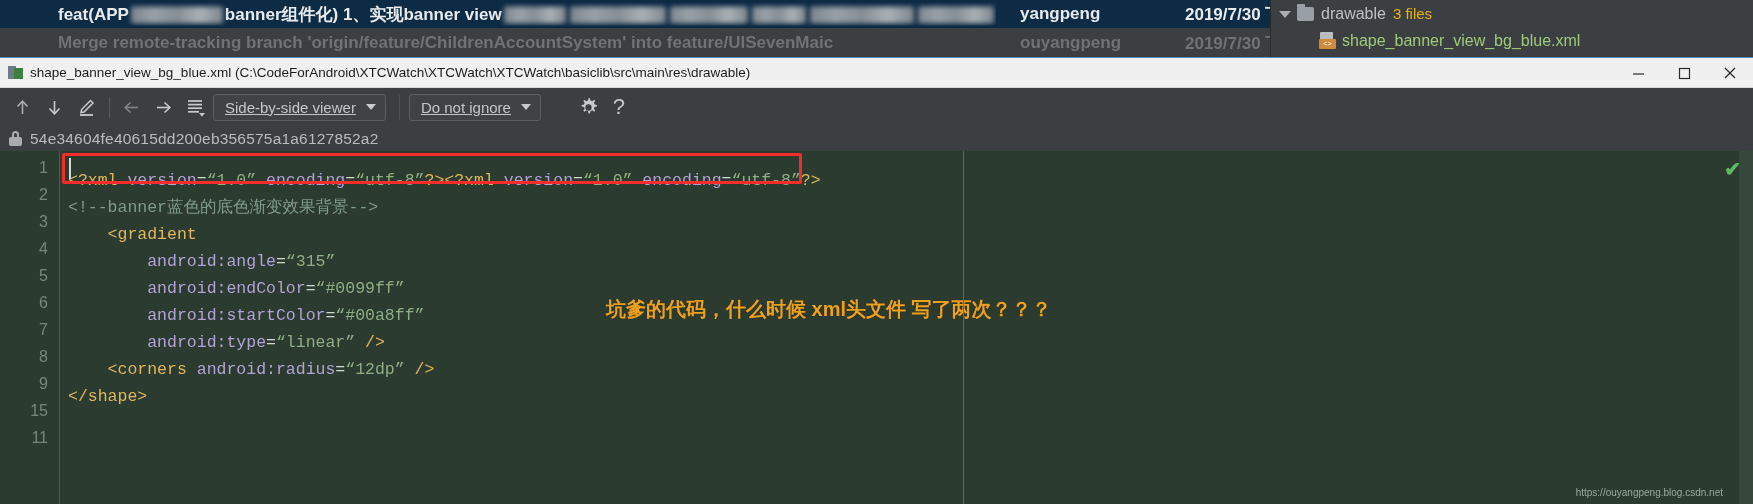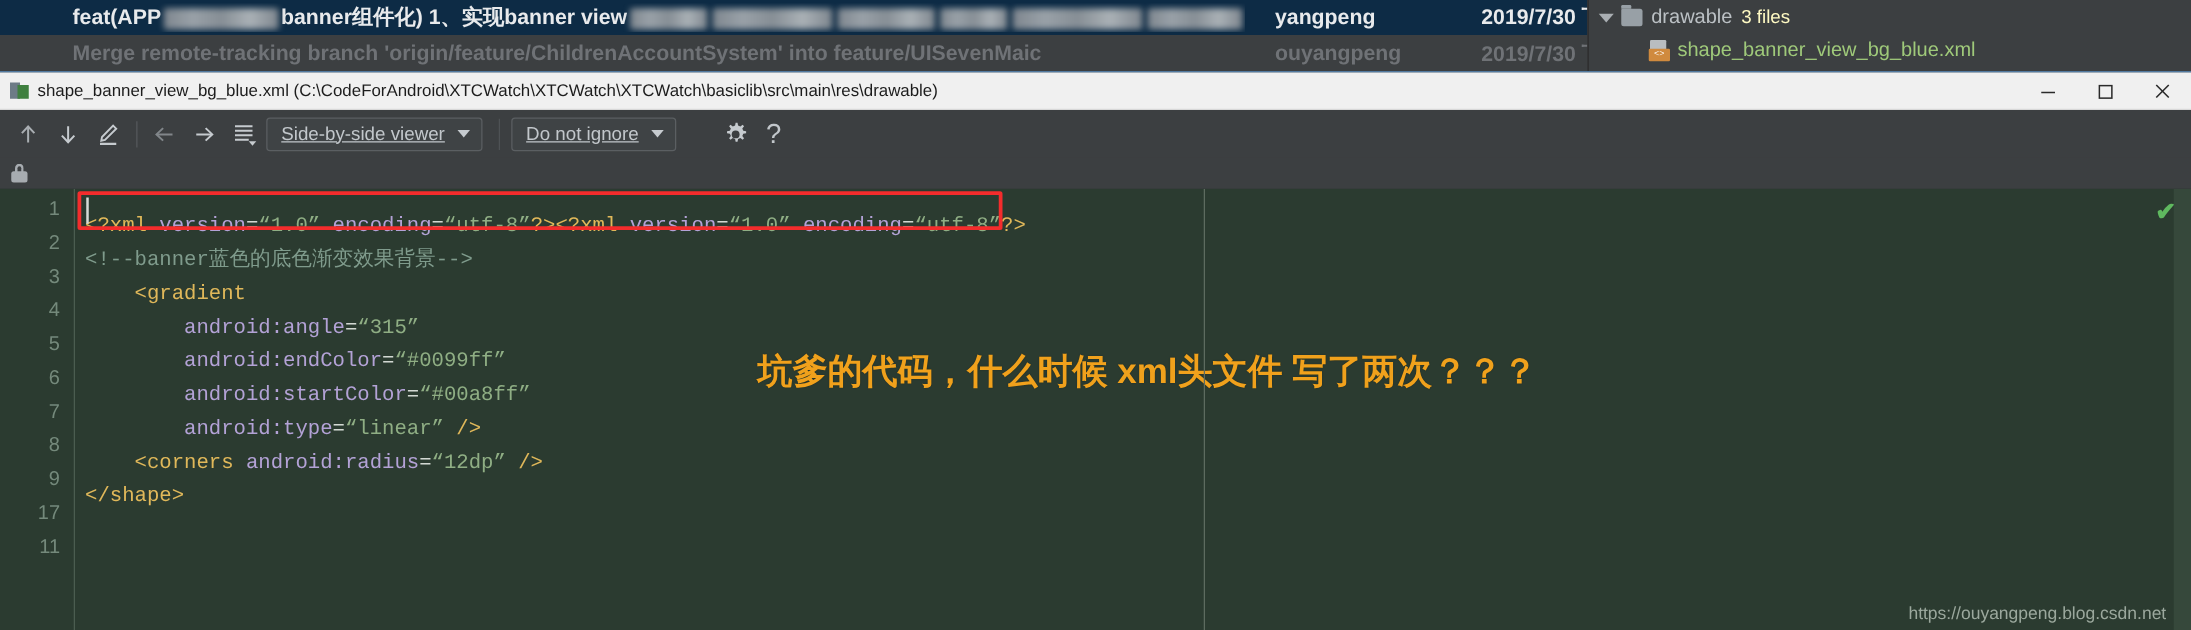--- a/index.html
+++ b/index.html
@@ -122,21 +122,21 @@
     width: 17px; height: 10px;
     background: #d08a3e;
     border-radius: 1px;
     color: #fff;
     font-size: 7px;
     line-height: 10px;
     text-align: center;
     font-family: "Liberation Mono", monospace;
   }
   .tree-label { color: #bbc0c4; }
-  .tree-count { color: #fef9c3; margin-left: 7px; font-size: 15px; }
+  .tree-count { color: #eab308; margin-left: 7px; font-size: 15px; }
   .tree-file { color: #9fc97a; }
 
   
   .dialog {
     position: absolute; left: 0; top: 57px;
     width: 1753px; height: 447px;
     background: #3c3f41;
     border-top: 1px solid #5a8ec0;
   }
   .titlebar {
@@ -329,45 +329,45 @@
     pointer-events: none;
   }
   .caretline {
     position: absolute;
     left: 9px; top: 7px;
     width: 2px; height: 21px;
     background: #d6dbd6;
   }
   .annotation {
     position: absolute;
-    left: 546px; top: 127px;
+    left: 546px; top: 145px;
     color: #f0a11c;
-    font-size: 28px;
+    font-size: 20px;
     font-weight: bold;
     white-space: nowrap;
     text-shadow: 0 0 1px rgba(0,0,0,.4);
   }
   .splitline {
     position: absolute;
     left: 903px; top: 0;
     width: 1px; height: 354px;
     background: #5d6b5f;
   }
   .check {
     position: absolute;
     right: 12px; top: 6px;
     color: #5fb85f;
     font-size: 20px;
     font-weight: bold;
   }
   .watermark {
     position: absolute;
-    right: 20px; bottom: 7px;
+    right: 30px; bottom: 7px;
     color: #9ba89d;
-    font-size: 14px;
+    font-size: 10px;
     white-space: nowrap;
   }
   .scroll-stub {
     position: absolute;
     right: 0; top: 0;
     width: 14px; height: 354px;
     background: #36483b;
   }
 </style>
 </head>
@@ -506,34 +506,35 @@
       <div class="icon-btn">
         <span class="qmark">?</span>
       </div>
     </div>
 
     <div class="hashrow">
       <span class="lock">
         <span class="shackle"></span>
           <span class="body"></span>
       </span>
+      <span class="hash-text">54e34604fe40615dd200eb356575a1a6127852a2</span>
     </div>
 
     <div class="code-area">
       <div class="gutter">
           <div>1</div>
           <div>2</div>
           <div>3</div>
           <div>4</div>
           <div>5</div>
           <div>6</div>
           <div>7</div>
           <div>8</div>
           <div>9</div>
-          <div>17</div>
+          <div>15</div>
           <div>11</div>
         </div>
       <div class="codepane">
         <div id="code-lines">
             <div class="cl"><span class="k">&lt;?xml </span><span class="at">version</span><span class="pl">=</span><span class="st">“1.0”</span><span class="at"> encoding</span><span class="pl">=</span><span class="st">“utf-8”</span><span class="k">?&gt;</span><span class="k">&lt;?xml </span><span class="at">version</span><span class="pl">=</span><span class="st">“1.0”</span><span class="at"> encoding</span><span class="pl">=</span><span class="st">“utf-8”</span><span class="k">?&gt;</span></div>
             <div class="cl"><span class="cm">&lt;!--banner蓝色的底色渐变效果背景--&gt;</span></div>
             <div class="cl"><span class="k">    &lt;gradient</span></div>
             <div class="cl"><span class="pl">        </span><span class="at">android:angle</span><span class="pl">=</span><span class="st">“315”</span></div>
             <div class="cl"><span class="pl">        </span><span class="at">android:endColor</span><span class="pl">=</span><span class="st">“#0099ff”</span></div>
             <div class="cl"><span class="pl">        </span><span class="at">android:startColor</span><span class="pl">=</span><span class="st">“#00a8ff”</span></div>

